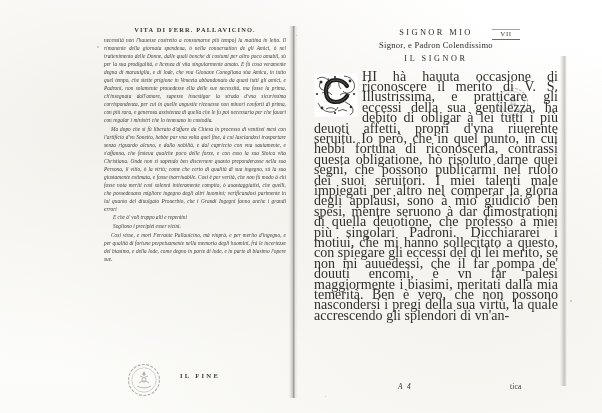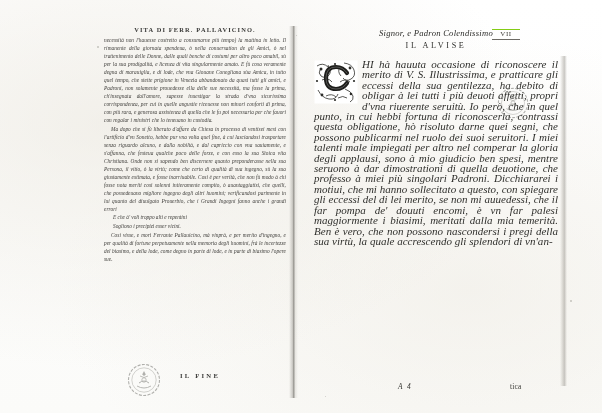--- a/index.html
+++ b/index.html
@@ -156,44 +156,42 @@
     font-size: 8.4px;
     letter-spacing: 2.4px;
     color: #2e2e2b;
     margin-top: 3.5px;
   }
   .ded-l3 {
     font-size: 8.6px;
     letter-spacing: 0.25px;
     color: #2c2c29;
     margin-top: 3.5px;
-    font-style: italic;
   }
   .ded-l4 {
     font-size: 8.2px;
     letter-spacing: 2.6px;
     color: #2e2e2b;
     margin-top: 3.5px;
   }
   .ded-l5 {
     font-size: 11px;
     letter-spacing: 1.6px;
     color: #262624;
     margin-top: 3px;
   }
 
   .recto-body {
     margin-top: 9px;
-    font-size: 11px;
+    font-size: 14px;
     line-height: 10.4px;
     color: #2f2f2c;
     text-align: justify;
     letter-spacing: 0.02px;
     position: relative;
-    font-style: italic;
   }
   .recto-body p { margin: 0; }
 
   .initial-wrap {
     float: left;
     width: 44px;
     height: 44px;
     margin: 1px 4px 0 0;
     position: relative;
   }
@@ -276,22 +274,23 @@
   </div>
 
   <div class="gutter"></div>
   <div class="gutter-edge"></div>
 
   <div class="page-right">
 
     <div class="folio">VII</div>
 
     <div class="ded-title">
+      <div class="ded-l2">SIGNOR MIO</div>
       <div class="ded-l3">Signor, e Padron Colendissimo</div>
-      <div class="ded-l4">IL ALVISE</div>
+      <div class="ded-l4">IL SIGNOR</div>
     </div>
 
     <div class="stamp" style="left:182px; top:62px;">
       <svg width="34" height="34" viewBox="0 0 36 36">
         <circle cx="18" cy="18" r="15.5" fill="none" stroke="#4a4a44" stroke-width="1.1" stroke-dasharray="3 1.4"></circle>
         <circle cx="18" cy="18" r="12.2" fill="none" stroke="#55554e" stroke-width="0.6"></circle>
         <path d="M13 21 q5 -4 10 0" fill="none" stroke="#4a4a44" stroke-width="1"></path>
         <path d="M18 9 l1.8 3.6 -1.8 1.4 -1.8 -1.4 Z" fill="#4a4a44"></path>
         <path d="M14 14 q4 3 8 0" fill="none" stroke="#4a4a44" stroke-width="0.8"></path>
         <circle cx="18" cy="18" r="2.2" fill="none" stroke="#4a4a44" stroke-width="0.8"></circle>

